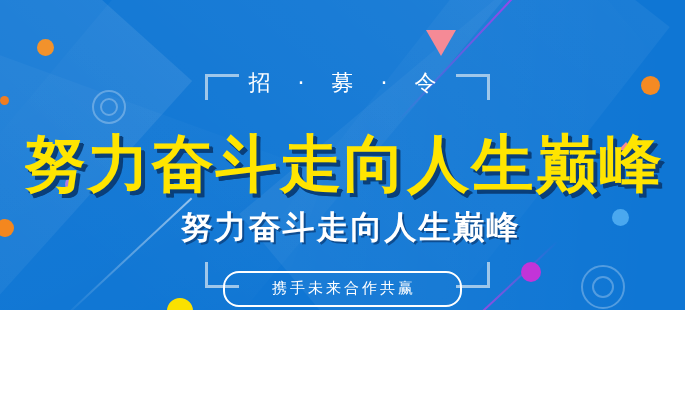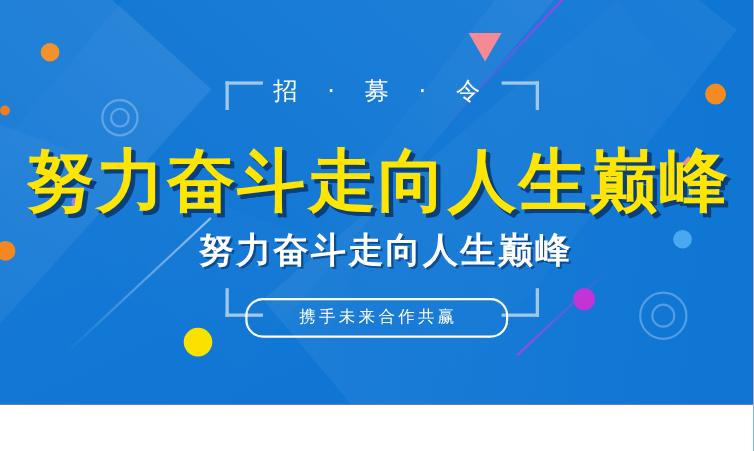--- a/index.html
+++ b/index.html
@@ -1,20 +1,20 @@
 <!DOCTYPE html>
 <html><head>
 <meta charset="utf-8">
 <style>
   html,body{margin:0;padding:0;background:#fff;}
   #banner{
     position:relative;
-    width:685px;height:368px;
+    width:685px;height:310px;
     overflow:hidden;
-    background:#be185d;
+    background:#7f1d1d;
     font-family:"DejaVu Sans","Liberation Sans",sans-serif;
     user-select:none;
   }
   
   .bg-base{position:absolute;inset:0;background:#0f76d4;}
   .bg-diag-1{
     position:absolute;left:-120px;top:-200px;width:420px;height:620px;
     background:linear-gradient(180deg,rgba(255,255,255,.085),rgba(255,255,255,0));
     transform:rotate(42deg);transform-origin:top left;
   }

